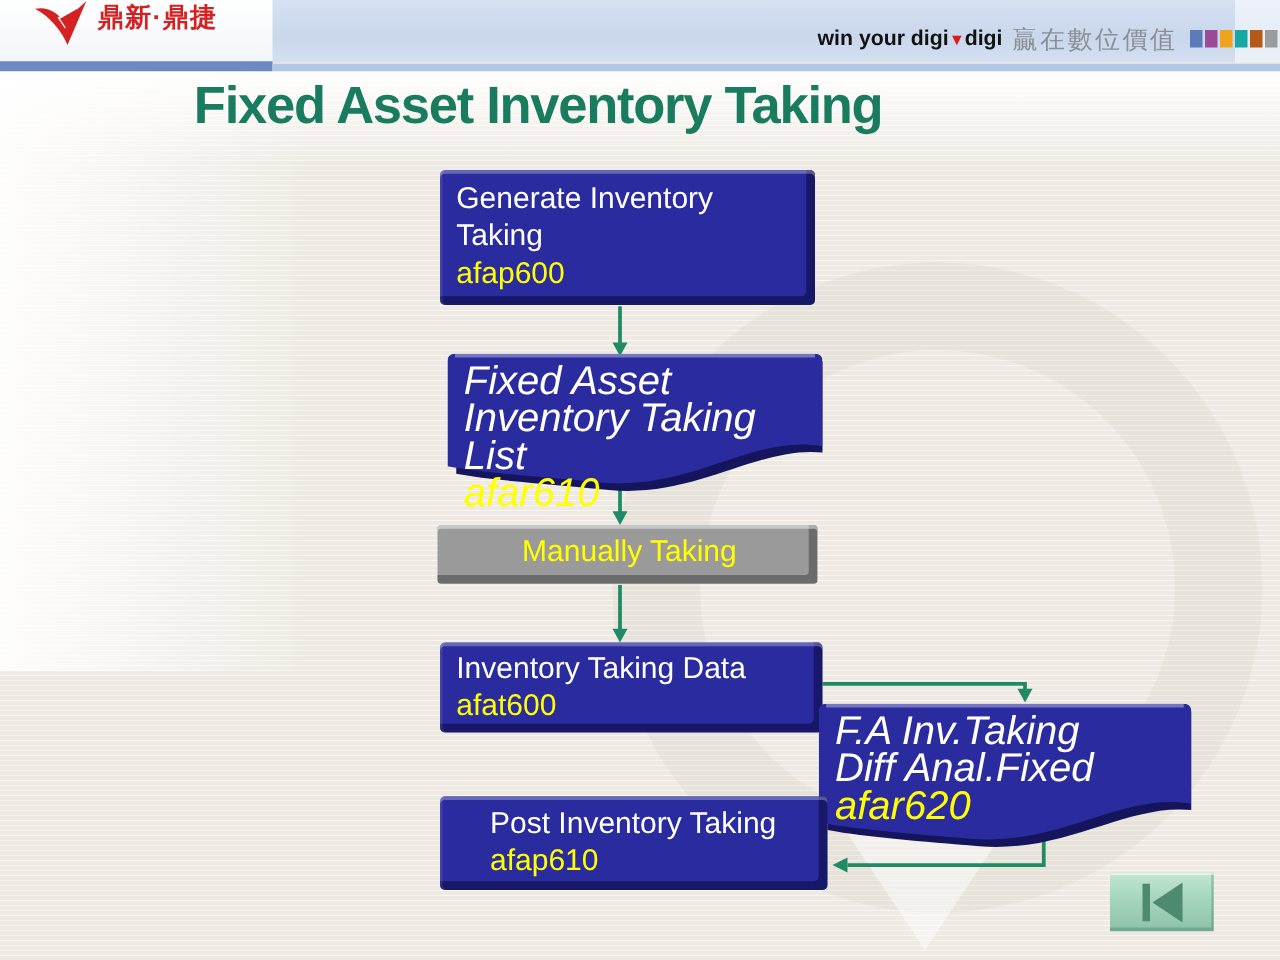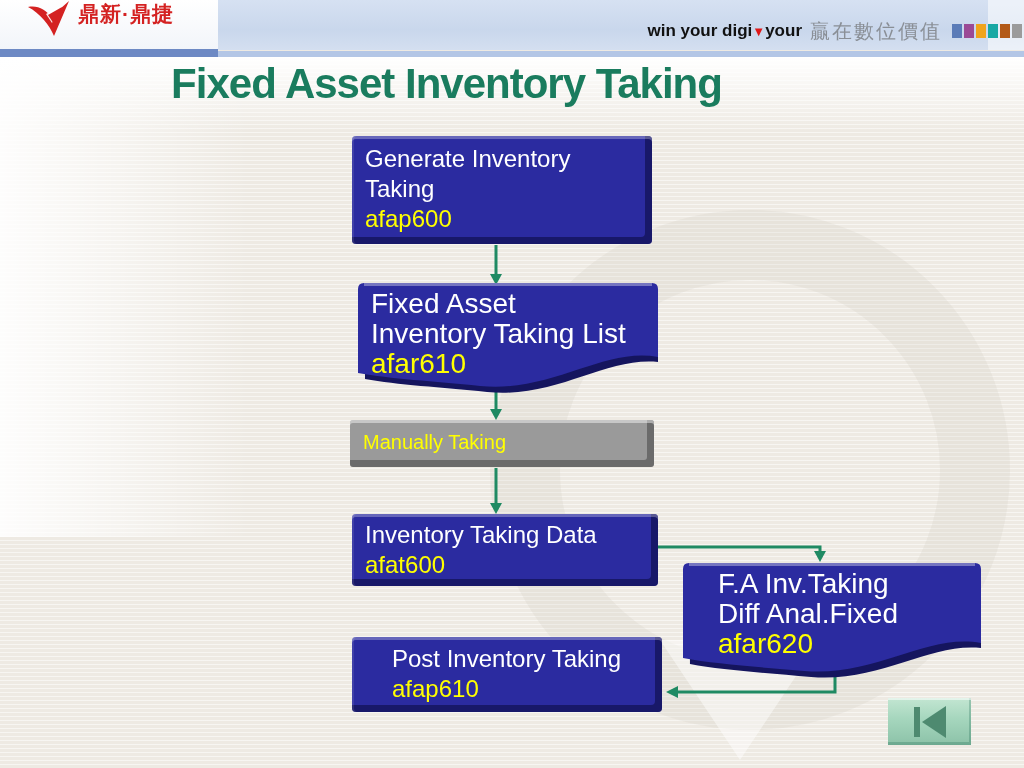--- a/index.html
+++ b/index.html
@@ -23,56 +23,56 @@
   .tg-red{color:#e01818;font-size:13px;}
   .tg-cn{font-size:20px;color:#8a8f96;letter-spacing:2px;}
   .squares{display:flex;gap:2px;margin-left:2px;}
   .sq{width:10px;height:14px;display:inline-block;}
   
   .fade-top{position:absolute;left:0;top:57px;width:1024px;height:75px;background:linear-gradient(180deg,#ffffff,rgba(255,255,255,0));z-index:1;}
   .fade-left{position:absolute;left:0;top:57px;width:250px;height:480px;background:linear-gradient(90deg,rgba(255,255,255,.9),rgba(255,255,255,0));z-index:1;}
   .wm-ring{position:absolute;left:490px;top:210px;width:520px;height:520px;border-radius:50%;border:70px solid rgba(205,200,190,.20);box-sizing:border-box;z-index:1;}
   .wm-tri{position:absolute;left:660px;top:640px;width:0;height:0;border-left:80px solid transparent;border-right:80px solid transparent;border-top:120px solid rgba(255,255,255,.45);z-index:1;}
   
-  .title{position:absolute;left:16px;top:60px;width:861px;text-align:center;
+  .title{position:absolute;left:0;top:60px;width:861px;text-align:center;
     font-size:42px;font-weight:bold;color:var(--title,#1a7c5e);z-index:3;letter-spacing:-1px;}
   
   .pbox{position:absolute;box-sizing:border-box;background:var(--box-blue,#2b2ba0);border-radius:4px;
     box-shadow:inset 0 3px 0 rgba(255,255,255,.28), inset 2px 0 0 rgba(255,255,255,.10), inset -7px -7px 0 rgba(10,10,60,.55);
     color:#fff;font-size:24px;line-height:30px;padding:8px 10px 0 13px;z-index:3;}
   .gbox{position:absolute;box-sizing:border-box;background:var(--gray,#9a9a9a);border-radius:3px;
     box-shadow:inset 0 3px 0 rgba(255,255,255,.45), inset -7px -7px 0 rgba(0,0,0,.30);
-    font-size:20px;line-height:30px;padding:7px 10px 0 13px;z-index:3;}
+    font-size:24px;line-height:30px;padding:7px 10px 0 13px;z-index:3;text-align:center;}
   .docbox{position:absolute;z-index:3;}
   .docbox svg{position:absolute;left:0;top:0;}
-  .doc-text{position:relative;color:#fff;font-size:28px;line-height:30px;padding:6px 8px 0 13px;z-index:4;}
+  .doc-text{position:relative;color:#fff;font-size:32px;line-height:30px;padding:6px 8px 0 13px;z-index:4;font-style:italic;}
   .code{color:var(--yellow,#ffff00);}
   .b1{left:352px;top:136px;width:300px;height:108px;}
   .b2{left:358px;top:283px;width:300px;height:112px;}
   .b3{left:350px;top:420px;width:304px;height:47px;}
   .b4{left:352px;top:514px;width:306px;height:72px;padding-top:6px;}
-  .b5{left:683px;top:563px;width:298px;height:112px;padding-left:22px;}
+  .b5{left:655px;top:563px;width:298px;height:112px;}
   .b6{left:352px;top:637px;width:310px;height:75px;padding-top:7px;padding-left:40px;}
   
   .connectors{position:absolute;left:0;top:0;width:1024px;height:768px;z-index:2;}
   
   .navbtn{position:absolute;left:888px;top:698px;width:83px;height:47px;border:0;cursor:pointer;
     background:linear-gradient(180deg,#c3e6d2 0%,#a5d6bd 45%,#8cc2a8 100%);
     box-shadow:inset 0 2px 0 rgba(255,255,255,.55), inset -2px -3px 0 rgba(0,80,60,.22);
     display:flex;align-items:center;justify-content:center;z-index:5;}
 </style>
 </head>
 <body>
 
 <div class="slide">
 
   <div class="header">
     <div class="header-right-band"></div>
     <div class="tagline">
-      <span class="tg-en"><span>win your digi</span><span class="tg-red">▼</span><span>your</span></span>
+      <span class="tg-en"><span>win your digi</span><span class="tg-red">▼</span><span>digi</span></span>
       <span class="tg-cn">贏在數位價值</span>
       <span class="squares">
           <span class="sq" style="background: rgb(91, 124, 184);"></span>
           <span class="sq" style="background: rgb(155, 74, 150);"></span>
           <span class="sq" style="background: rgb(240, 164, 28);"></span>
           <span class="sq" style="background: rgb(24, 168, 164);"></span>
           <span class="sq" style="background: rgb(179, 90, 24);"></span>
           <span class="sq" style="background: rgb(155, 155, 155);"></span>
         </span>
     </div>

